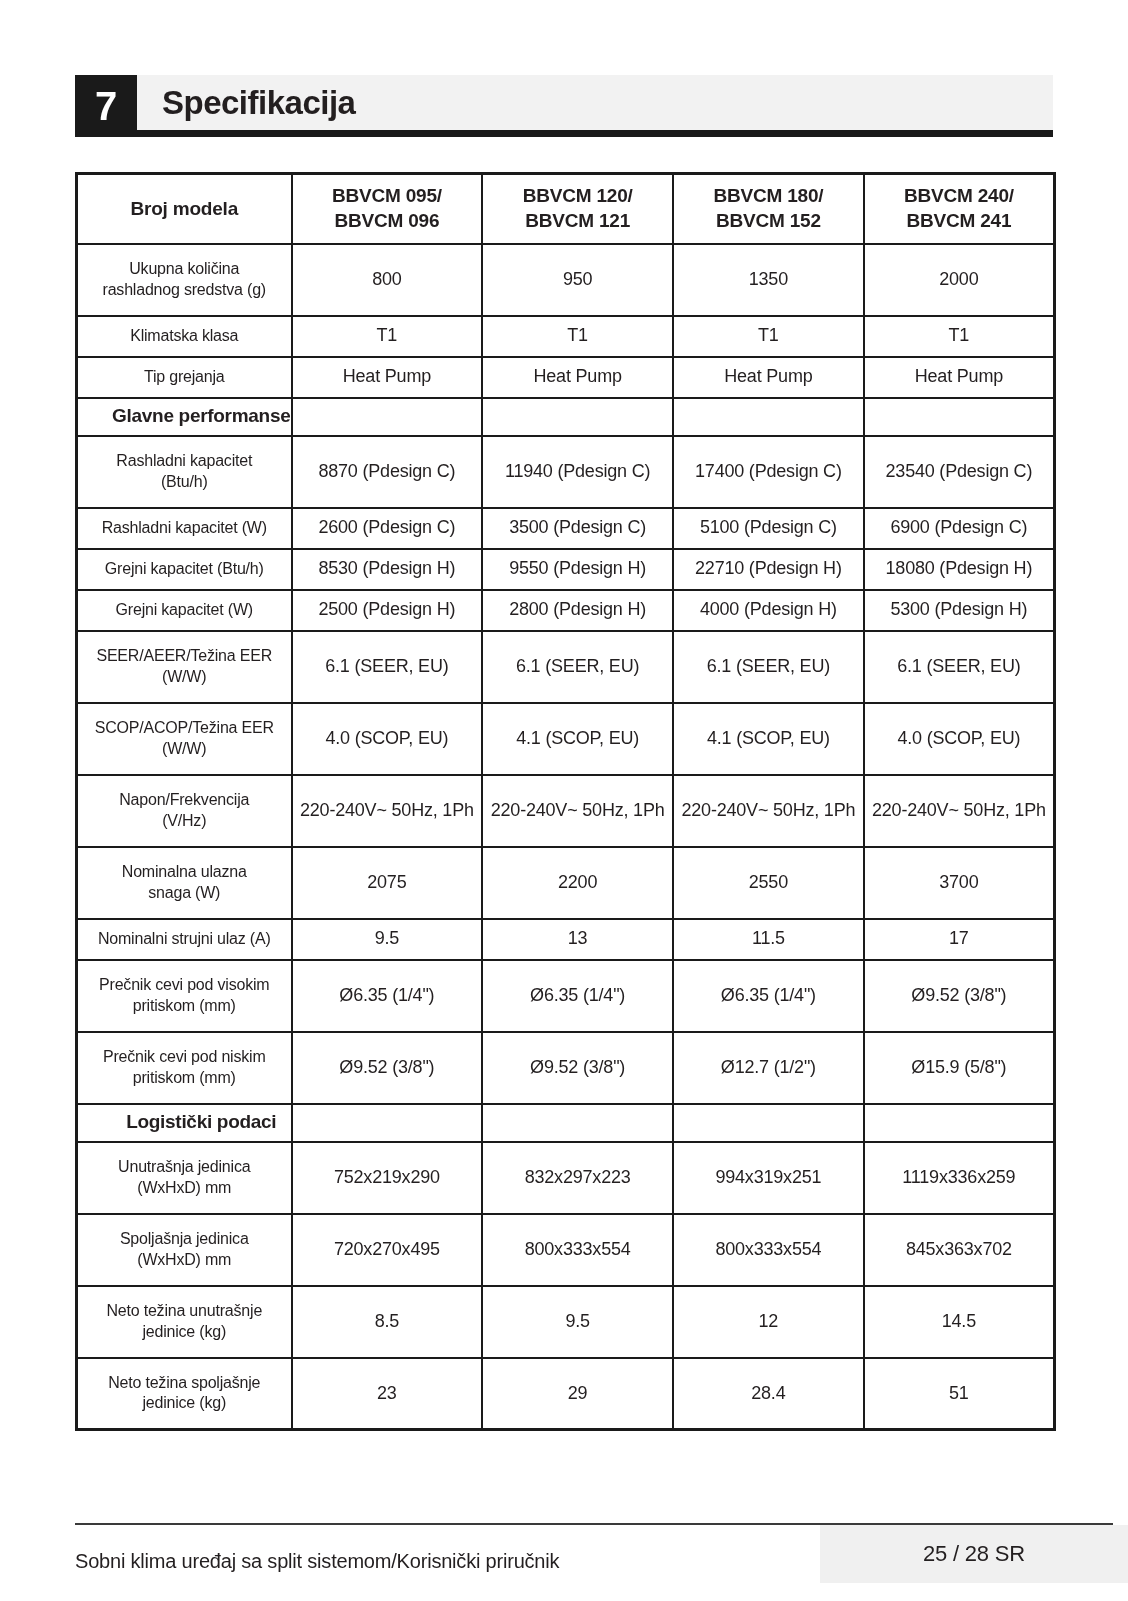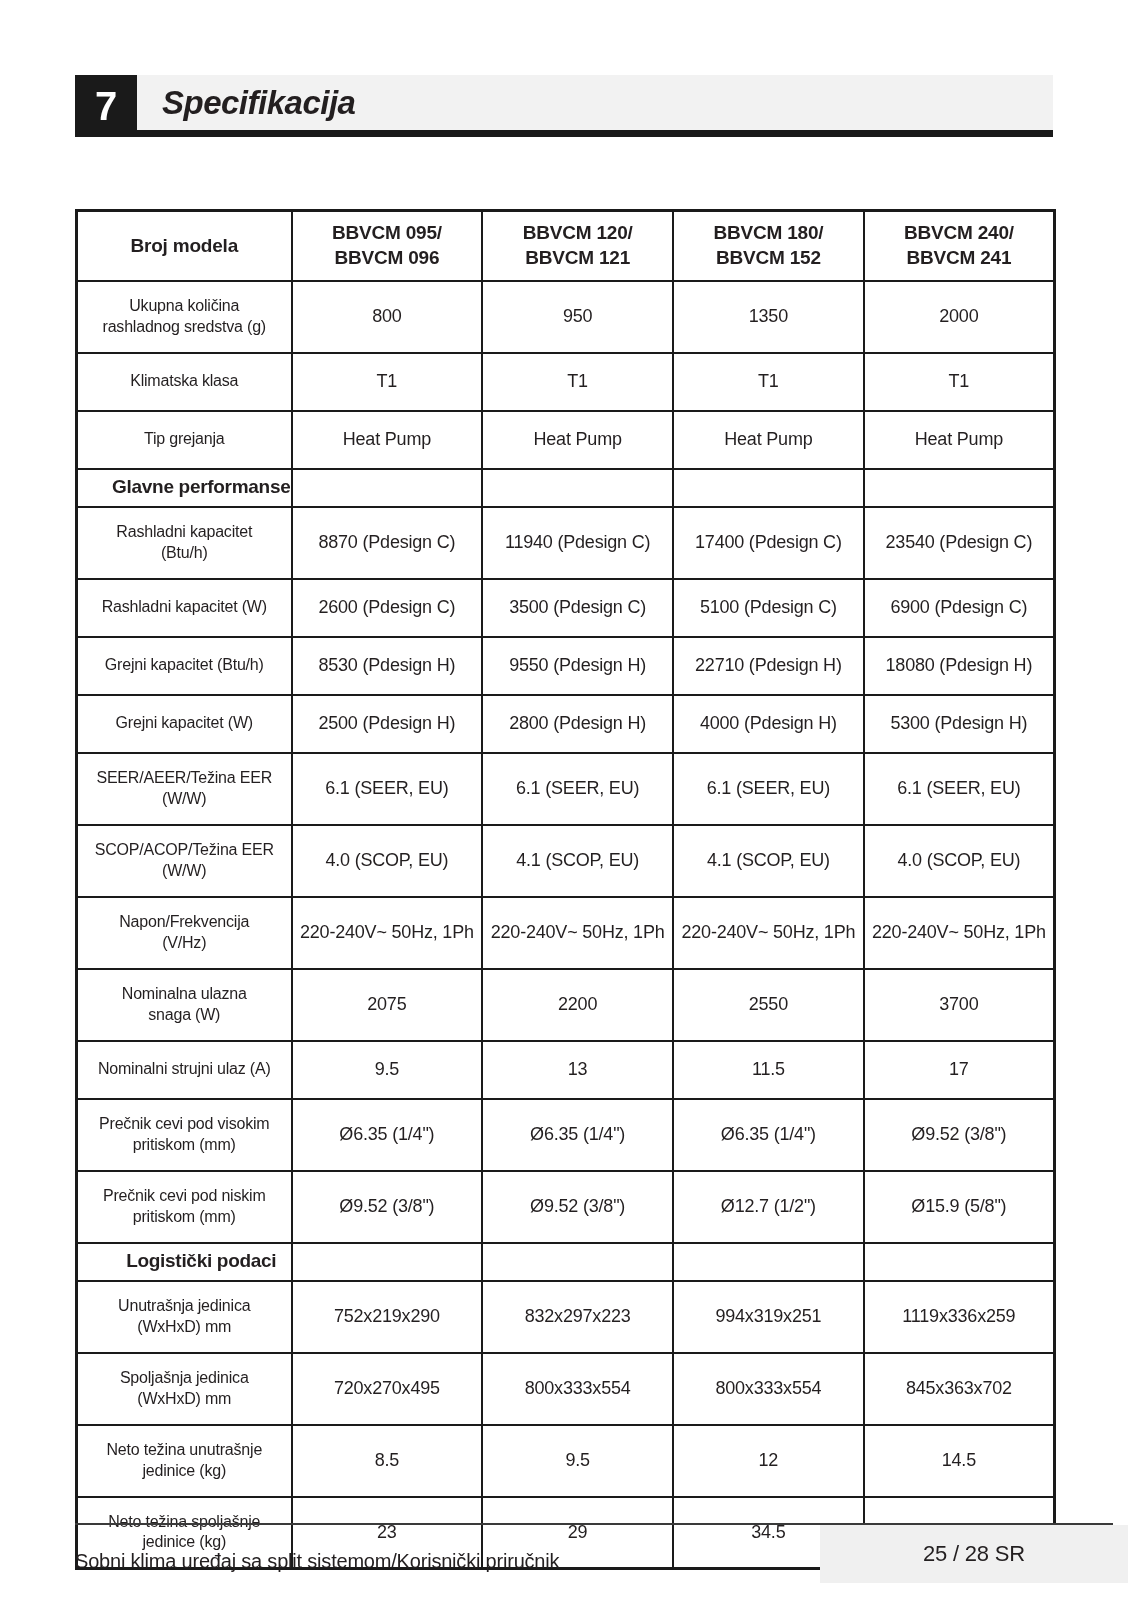--- a/index.html
+++ b/index.html
@@ -24,37 +24,36 @@
   .section-number {
     position: absolute; left: 0; top: 0; width: 62px; height: 62px;
     background: var(--badge-bg); color: #ffffff;
     font-size: 40px; font-weight: bold;
     display: flex; align-items: center; justify-content: center;
     z-index: 2;
   }
   .section-title-bar {
     position: absolute; left: 62px; top: 0; width: 916px; height: 55px;
     background: var(--banner-bg);
-    display: flex; align-items: center; font-style: italic;
+    display: flex; align-items: center;
   }
   .section-title {
     font-size: 33px; font-weight: bold; letter-spacing: -0.5px;
     padding-left: 25px; color: var(--ink);
   }
   .title-underline {
     position: absolute; left: 62px; top: 55px; width: 916px; height: 7px;
     background: var(--line);
   }
 
   
   .spec-table {
     position: absolute; left: 75px; top: 172px; width: 978px;
     border-collapse: collapse; table-layout: fixed;
     border: 3px solid var(--line);
-    margin-top: 37px;
   }
   .spec-table col.c-label { width: 215px; }
   .spec-table col.c-val   { width: 190.75px; }
   .spec-table th, .spec-table td {
     border: 2px solid var(--line);
     text-align: center; vertical-align: middle;
     line-height: 1.28;
     overflow: hidden;
   }
   .spec-table thead th {
@@ -63,21 +62,21 @@
   }
   .spec-table td.label-cell {
     font-size: 16px; white-space: pre; letter-spacing: -0.2px;
     font-weight: normal;
     border-radius: 6px;
   }
   .spec-table td.value-cell {
     font-size: 18px; white-space: pre; letter-spacing: -0.2px;
   }
   .spec-table tr.row-tall  td { height: 72px; }
-  .spec-table tr.row-short td { height: 58px; }
+  .spec-table tr.row-short td { height: 41px; }
   .spec-table tr.row-section td { height: 38px; }
   .spec-table tr.row-section td.label-cell {
     font-weight: bold; font-size: 19px; letter-spacing: -0.3px; padding-left: 34px;
   }
 
   
   .footer-rule {
     position: absolute; left: 75px; top: 1523px; width: 1038px; height: 2px;
     background: #3a3a3a;
   }
@@ -269,21 +268,21 @@
           <td class="value-cell">8.5</td>
           <td class="value-cell">9.5</td>
           <td class="value-cell">12</td>
           <td class="value-cell">14.5</td>
         </tr>
         <tr class="row-tall">
           <td class="label-cell">Neto težina spoljašnje
 jedinice (kg)</td>
           <td class="value-cell">23</td>
           <td class="value-cell">29</td>
-          <td class="value-cell">34.5</td>
+          <td class="value-cell">28.4</td>
           <td class="value-cell">51</td>
         </tr>
       </tbody>
   </table>
 
   <footer>
     <div class="footer-rule"></div>
     <div class="footer-doc-title">Sobni klima uređaj sa split sistemom/Korisnički priručnik</div>
     <div class="page-number-box">
       <span>25 / 28 SR</span>

